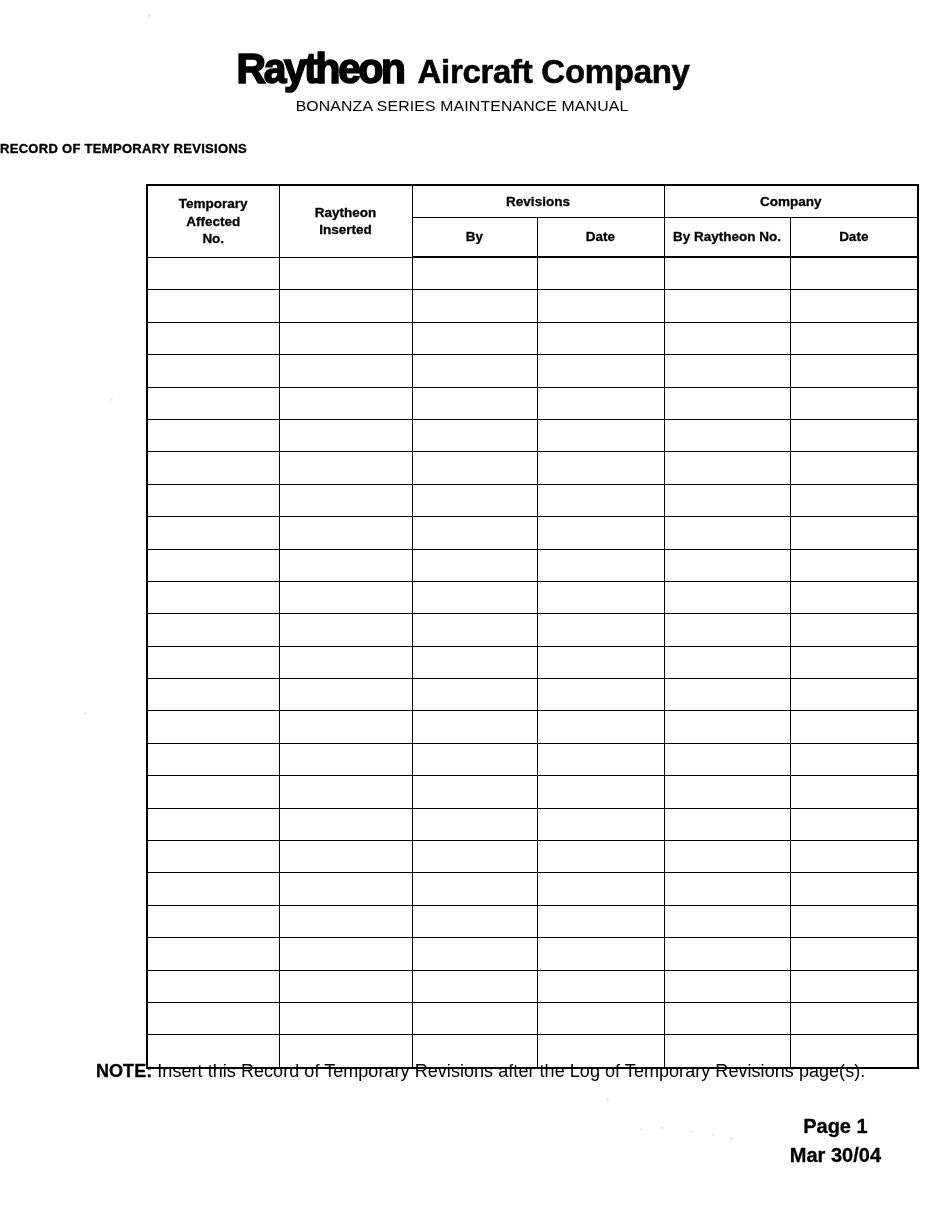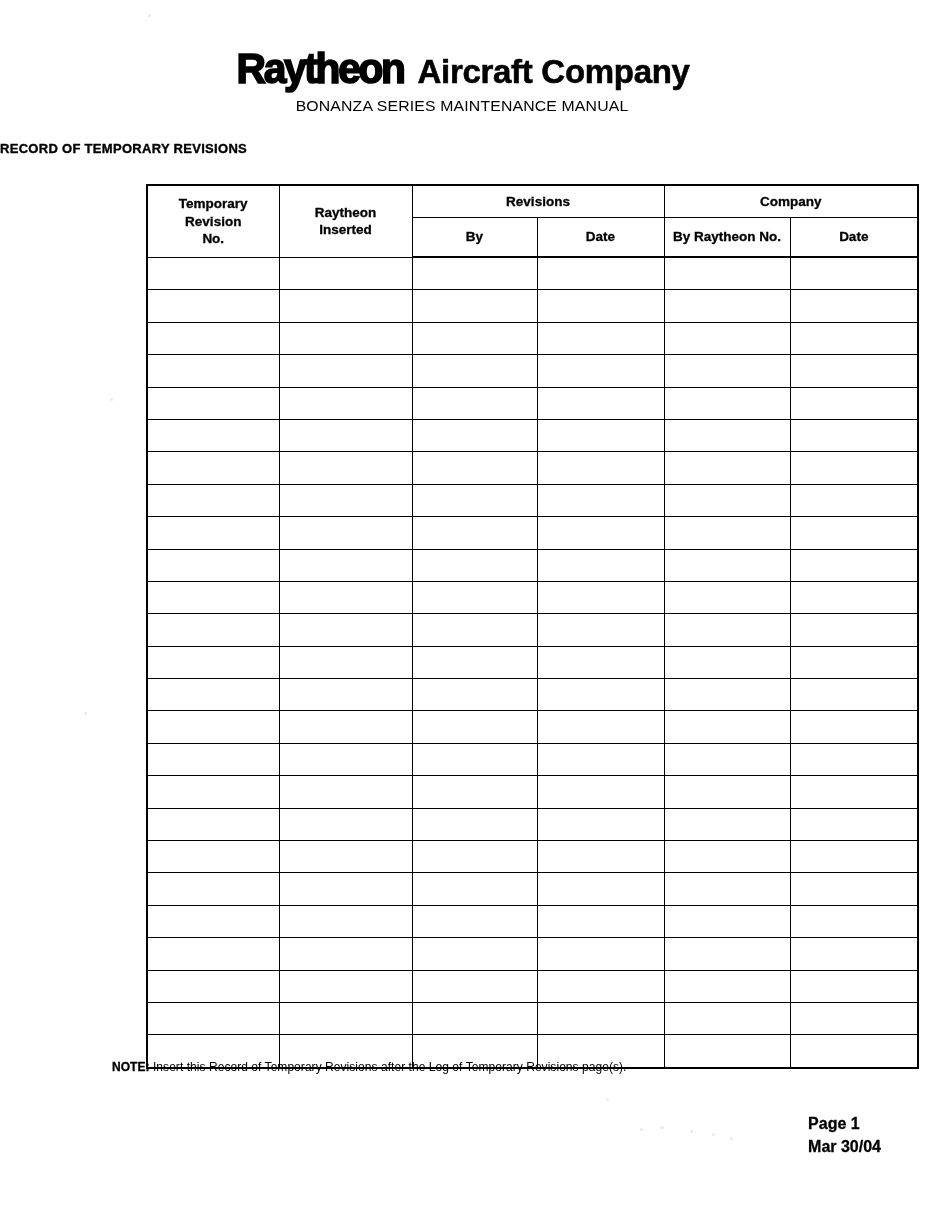--- a/index.html
+++ b/index.html
@@ -132,38 +132,38 @@
     border-top: 1px solid #000;
     border-bottom: 1px solid #000;
   }
   tbody tr:last-child td {
     border-bottom: 2.5px solid #000;
   }
 
   
   .note {
     position: absolute;
-    left: 112px;
+    left: 96px;
     top: 1060px;
-    font-size: 12px;
+    font-size: 18px;
     line-height: 1.3;
     letter-spacing: 0.05px;
   }
   .note b {
     font-weight: bold;
     -webkit-text-stroke: 0.3px #000;
   }
 
   
   .footer {
     position: absolute;
     right: 44px;
     top: 1112px;
-    text-align: left;
-    font-size: 16px;
+    text-align: center;
+    font-size: 20px;
     font-weight: bold;
     line-height: 1.45;
     -webkit-text-stroke: 0.3px #000;
   }
 
   
   .speckle {
     position: absolute;
     background: #e9e9e9;
     border-radius: 50%;
@@ -189,21 +189,21 @@
         <col class="c2">
         <col class="c3">
         <col class="c4">
         <col class="c5">
         <col class="c6">
     </colgroup>
     <thead>
       <tr class="grp-row">
         <th class="stack" rowspan="2">
           <div>Temporary</div>
-          <div>Revision</div>
+          <div>Affected</div>
           <div>No.</div>
         </th>
         <th class="stack" rowspan="2">
           <div>Raytheon</div>
           <div>Inserted</div>
         </th>
         <th class="grp" colspan="2">Revisions</th>
         <th class="grp" colspan="2">Company</th>
       </tr>
       <tr class="sub-row">

